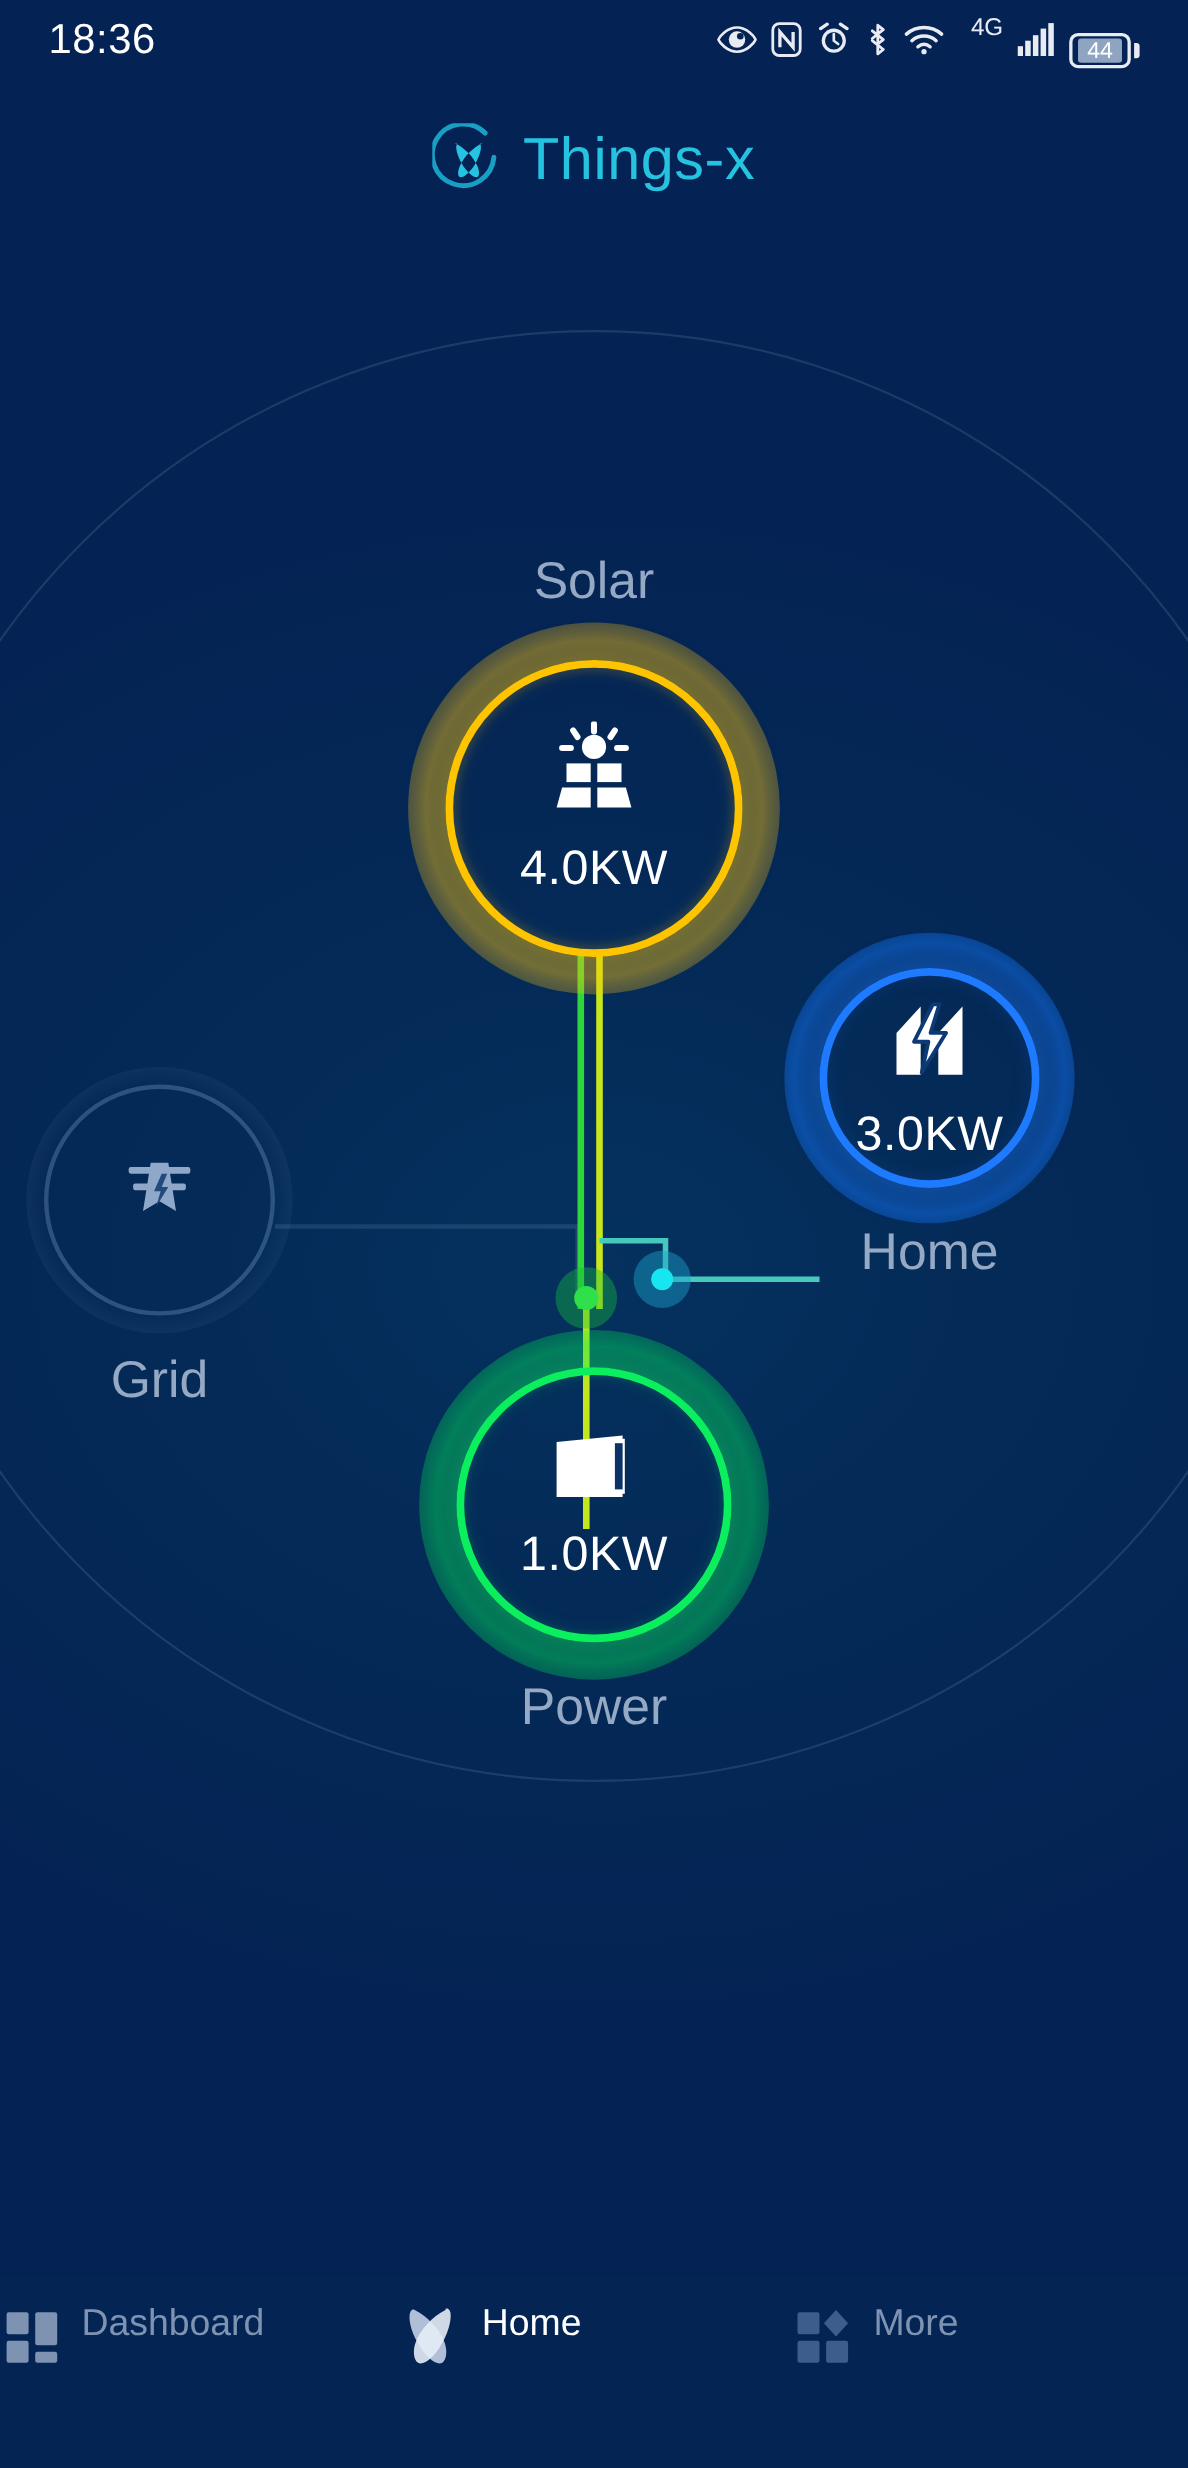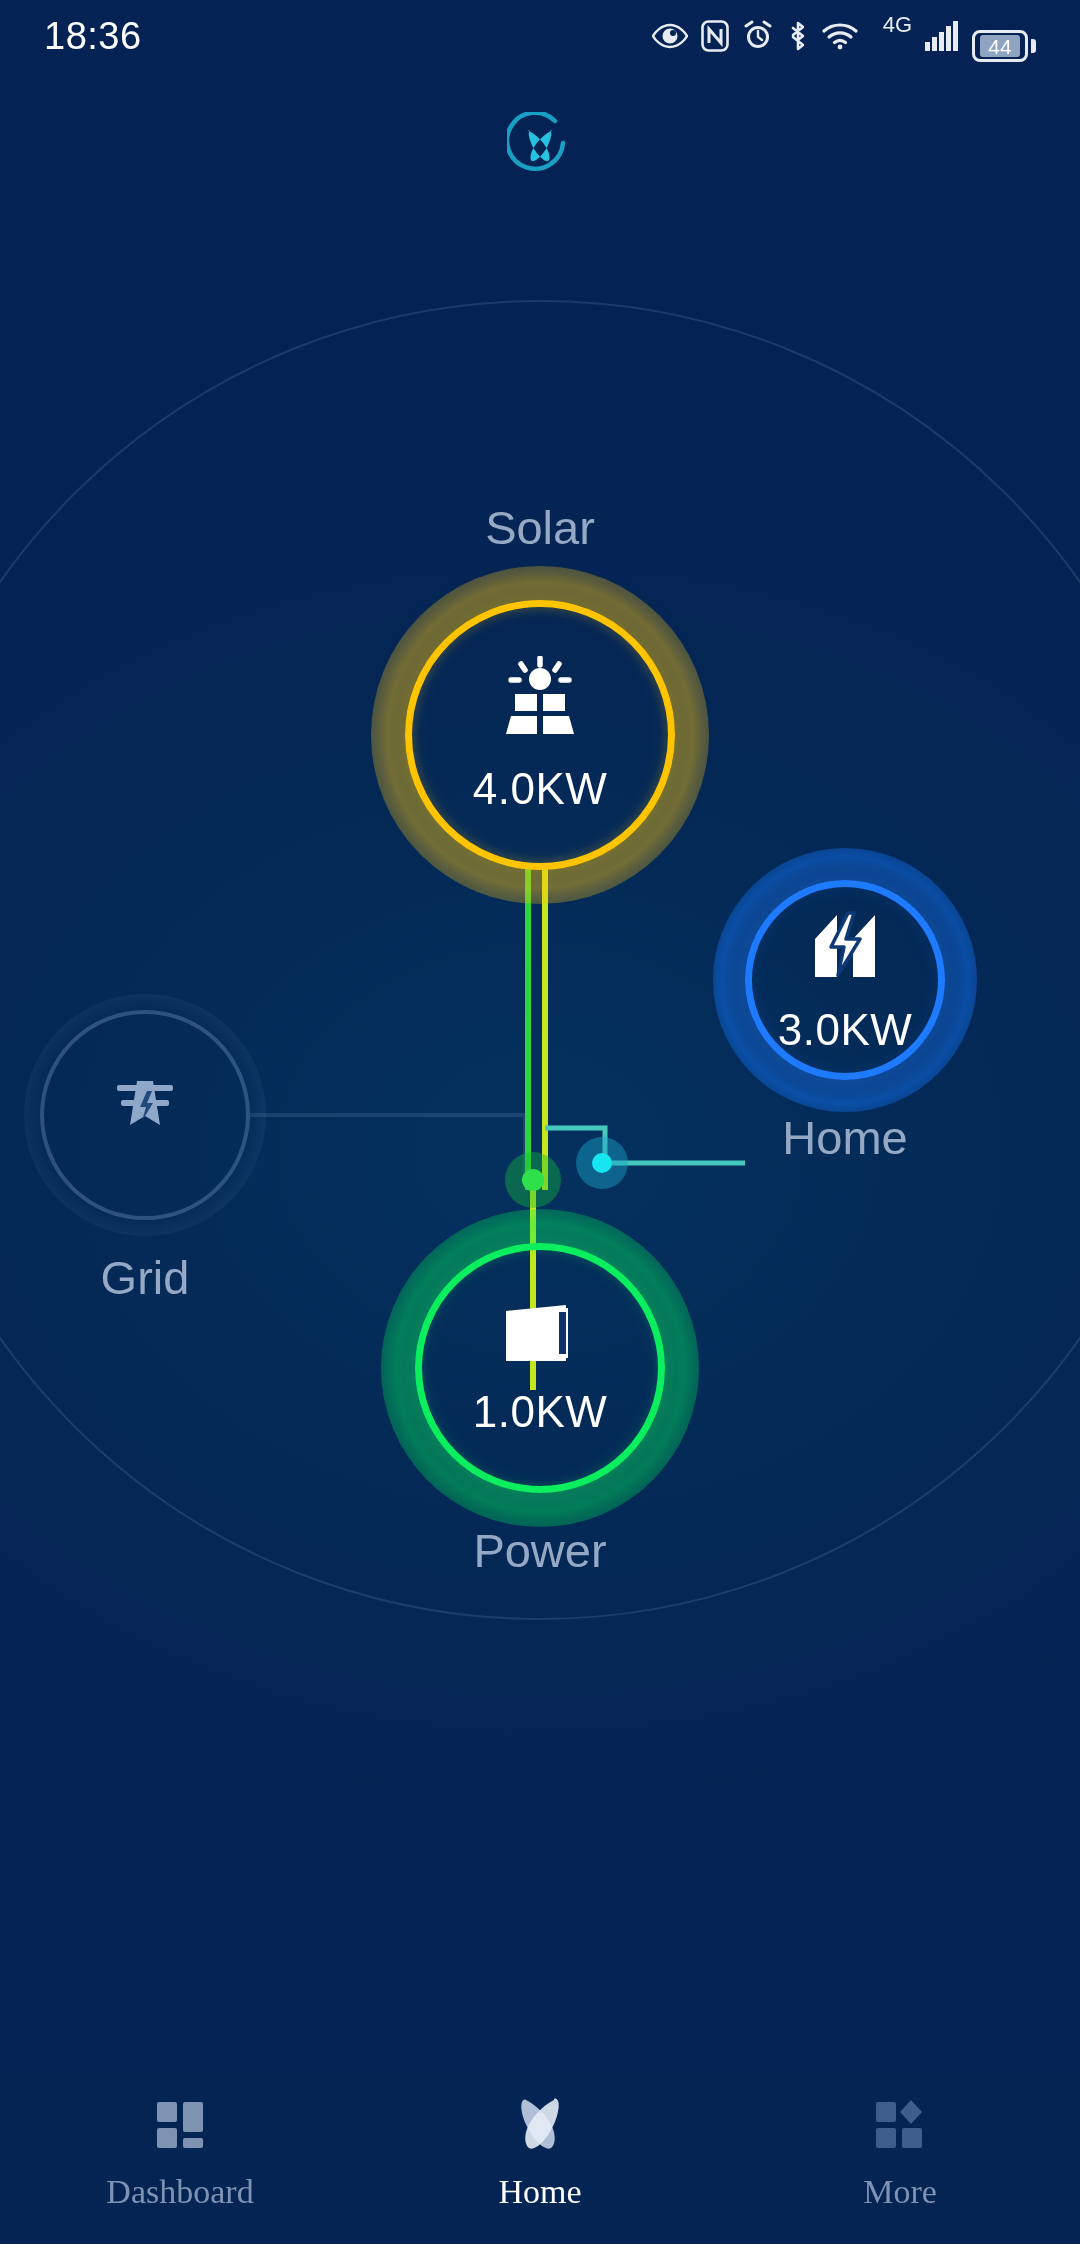--- a/index.html
+++ b/index.html
@@ -93,21 +93,21 @@
   #node-home { left:745px; top:880px; }
   #node-home .ring { width:200px; height:200px; }
   #node-home .glow {
     position:absolute; left:-32px; top:-32px; width:264px; height:264px; border-radius:50%;
     background:radial-gradient(circle, rgba(0,120,255,0) 52%, rgba(20,120,255,0.45) 66%, rgba(20,120,255,0.15) 82%, rgba(20,120,255,0) 96%);
   }
   #node-home .ring-inner { border:7px solid #1e7bff; box-shadow:0 0 26px 4px rgba(30,123,255,0.6), inset 0 0 18px rgba(30,123,255,0.12); }
   #node-home .node-label { top:230px; }
 
   
-  #node-grid { left:40px; top:1010px; }
+  #node-grid { left:40px; top:986px; }
   #node-grid .ring { width:210px; height:210px; }
   #node-grid .glow {
     position:absolute; left:-16px; top:-16px; width:242px; height:242px; border-radius:50%;
     background:radial-gradient(circle, rgba(110,145,195,0) 60%, rgba(110,145,195,0.13) 76%, rgba(110,145,195,0) 94%);
   }
   #node-grid .ring-inner { border:4px solid rgba(126,160,205,0.34); }
   #node-grid .node-label { top:240px; }
 
   
   #node-power { left:calc(50% - 125px); top:1243px; }
@@ -119,21 +119,21 @@
   #node-power .ring-inner { border:7px solid #0bef5e; box-shadow:0 0 26px 4px rgba(11,239,94,0.55), inset 0 0 18px rgba(11,239,94,0.10); }
   #node-power .node-label { top:280px; }
 
   
   .bottomnav {
     position:absolute; left:0; bottom:0; width:1080px; height:175px;
     display:flex; align-items:flex-start; padding-top:24px;
     background:#042454;
   }
   .nav-item {
-    flex:1; display:flex; flex-direction:column; align-items:center; gap:16px;font-family:Liberation Serif, serif;
+    flex:1; display:flex; flex-direction:row; gap:16px;
   }
   .nav-item .nav-ico { height:64px; display:flex; align-items:center; justify-content:center; }
   .nav-item .nav-lbl { font-size:34px; color:#7e93b2; font-weight:400; }
   .nav-item.active .nav-lbl { color:#ffffff; }
 </style>
 </head>
 <body>
 
 <div id="app">
 
@@ -202,20 +202,21 @@
     </div>
   </div>
 
   <div class="brand">
     <span class="brand-mark">
       <svg width="66" height="66" viewBox="0 0 66 66">
         <path d="M48 9A28 28 0 1 0 56 31" fill="none" stroke="#1a9fc4" stroke-width="4.5" stroke-linecap="round"></path>
         <path d="M20 18c9 4 17 12 21 21 2 5 2 9 0 10-3 1-9-4-14-12-4-7-6-14-5-17 0-1 .6-1.4 1.8-1.2zM46 18c-9 4-17 12-21 21-2 5-2 9 0 10 3 1 9-4 14-12 4-7 6-14 5-17 0-1-.6-1.4-1.8-1.2z" fill="#25c3e0"></path>
       </svg>
     </span>
+    <span class="brand-text">Things-x</span>
   </div>
 
   <div class="bg-arc"></div>
 
   <svg class="flow" viewBox="0 0 1080 2244">
     <defs>
       <linearGradient id="gradSolarDown" x1="0" y1="0" x2="0" y2="1">
         <stop offset="0%" stop-color="#d8e81a"></stop>
           <stop offset="100%" stop-color="#6fe02e"></stop>
       </linearGradient>

